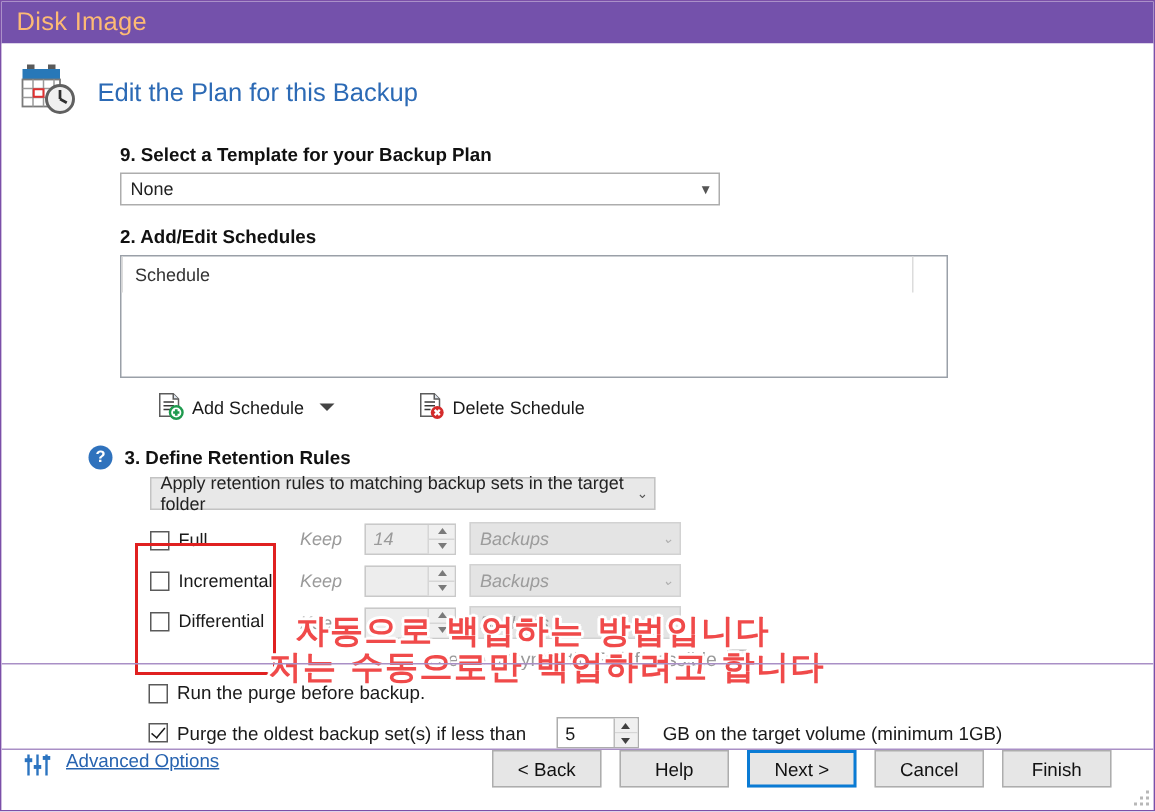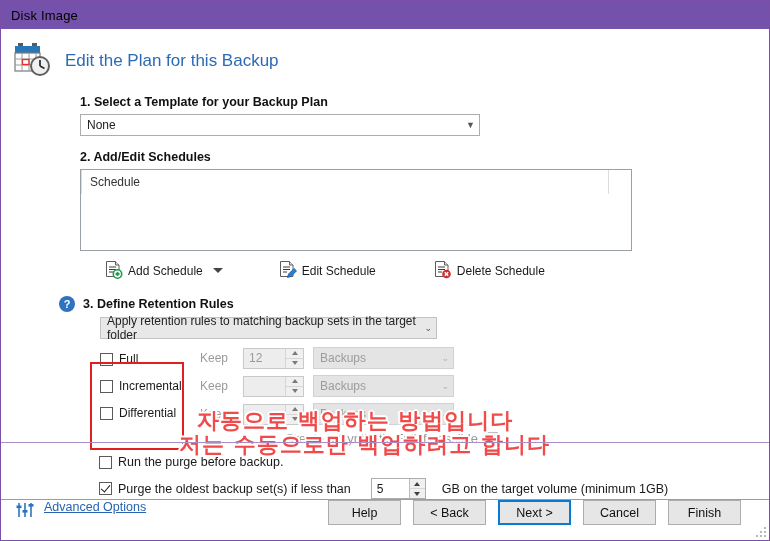--- a/index.html
+++ b/index.html
@@ -24,22 +24,22 @@
   
   .titlebar {
     height: 28px;
     background: #7451ab;
     display: flex;
     align-items: center;
     padding: 0 10px;
     box-sizing: border-box;
   }
   .titlebar-text {
-    color: #000000;
-    font-size: 13px;
+    color: #fdba74;
+    font-size: 17px;
     letter-spacing: 0.2px;
   }
 
   
   .content {
     position: relative;
     padding: 0;
     height: 470px;
     box-sizing: border-box;
     background: #fff;
@@ -388,21 +388,21 @@
           <rect x="9.5" y="20.5" width="6.5" height="5" fill="none" stroke="#e03030" stroke-width="1.3"></rect>
           <circle cx="27" cy="27" r="9" fill="#f0f0f0" stroke="#606060" stroke-width="2"></circle>
           <line x1="27" y1="27" x2="27" y2="21" stroke="#303030" stroke-width="1.8"></line>
           <line x1="27" y1="27" x2="31.5" y2="29.5" stroke="#303030" stroke-width="1.8"></line>
         </svg>
       </span>
       <span class="page-title">Edit the Plan for this Backup</span>
     </div>
 
     <div style="margin-top:12px;">
-      <div class="section-label row-indent">1. Select a Template for your Backup Plan</div>
+      <div class="section-label row-indent">9. Select a Template for your Backup Plan</div>
       <div class="combo row-indent" style="width:400px;margin-top:5px;">
         <span>None</span>
         <span class="caret">▼</span>
       </div>
     </div>
 
     <div style="margin-top:14px;">
       <div class="section-label row-indent">2. Add/Edit Schedules</div>
       <div class="listbox row-indent" style="width:552px;margin-top:5px;">
         <div class="listbox-head">
@@ -422,33 +422,20 @@
               <line x1="6" y1="13" x2="11" y2="13" stroke="#3a3a3a" stroke-width="1"></line>
               <circle cx="14.5" cy="15" r="4.2" fill="#ffffff" stroke="#1f9a4e" stroke-width="1.6"></circle>
               <line x1="12.4" y1="15" x2="16.6" y2="15" stroke="#1f9a4e" stroke-width="1.8"></line>
               <line x1="14.5" y1="12.9" x2="14.5" y2="17.1" stroke="#1f9a4e" stroke-width="1.8"></line>
             </svg>
           </span>
           <span>Add Schedule</span>
         </div>
         <div class="dropdown-caret-small" style="margin-left:10px;"></div>
 
-        <div class="sched-btn sched-btn-gap-2">
-          <span>
-            <svg width="20" height="20" viewBox="0 0 20 20">
-              <path d="M3.5 2.5 h9 l3.5 3.5 v11.5 h-12.5 z" fill="#fff" stroke="#5c5c5c" stroke-width="1"></path>
-              <path d="M12.5 2.5 v3.5 h3.5" fill="#dfe6ef" stroke="#5c5c5c" stroke-width="1"></path>
-              <line x1="6" y1="8" x2="13" y2="8" stroke="#3a3a3a" stroke-width="1"></line>
-              <line x1="6" y1="10.5" x2="13" y2="10.5" stroke="#3a3a3a" stroke-width="1"></line>
-              <line x1="6" y1="13" x2="10" y2="13" stroke="#3a3a3a" stroke-width="1"></line>
-              <path d="M10.5 18.5 l1-3.4 l5.6-5.6 l2.4 2.4 l-5.6 5.6 z" fill="#2a7fd4" stroke="#17559b" stroke-width="0.8"></path>
-            </svg>
-          </span>
-          <span>Edit Schedule</span>
-        </div>
 
         <div class="sched-btn">
           <span>
             <svg width="20" height="20" viewBox="0 0 20 20">
               <path d="M3.5 2.5 h9 l3.5 3.5 v11.5 h-12.5 z" fill="#fff" stroke="#5c5c5c" stroke-width="1"></path>
               <path d="M12.5 2.5 v3.5 h3.5" fill="#dfe6ef" stroke="#5c5c5c" stroke-width="1"></path>
               <line x1="6" y1="8" x2="13" y2="8" stroke="#3a3a3a" stroke-width="1"></line>
               <line x1="6" y1="10.5" x2="13" y2="10.5" stroke="#3a3a3a" stroke-width="1"></line>
               <line x1="6" y1="13" x2="10" y2="13" stroke="#3a3a3a" stroke-width="1"></line>
               <circle cx="14.5" cy="15" r="4.3" fill="#d42b2b"></circle>
@@ -481,25 +468,25 @@
           <label class="cbrow">
             <span class="checkbox"></span>
             <span>Incremental</span>
           </label>
           <label class="cbrow">
             <span class="checkbox"></span>
             <span>Differential</span>
           </label>
         </div>
 
-        <div style="display:flex; flex-direction:column; gap:6px; margin-left:16px;">
+        <div style="display:flex; flex-direction:column; gap:6px; margin-left:16px;font-style:italic;">
           <div class="keep-row">
             <span class="keep-label">Keep</span>
             <span class="spin">
-              <span class="val">12</span>
+              <span class="val">14</span>
               <span class="arrows">
                 <div>
                     <i class="tri-up"></i>
                   </div>
                 <div>
                     <i class="tri-dn"></i>
                   </div>
               </span>
             </span>
             <span class="combo disabled" style="width:141px;">
@@ -592,22 +579,22 @@
         <line x1="4" y1="3" x2="4" y2="17" stroke="#2c74c0" stroke-width="1.6"></line>
         <line x1="10" y1="3" x2="10" y2="17" stroke="#2c74c0" stroke-width="1.6"></line>
         <line x1="16" y1="3" x2="16" y2="17" stroke="#2c74c0" stroke-width="1.6"></line>
         <rect x="1.5" y="5.5" width="5" height="2.6" fill="#2c74c0"></rect>
         <rect x="7.5" y="10" width="5" height="2.6" fill="#2c74c0"></rect>
         <rect x="13.5" y="4" width="5" height="2.6" fill="#2c74c0"></rect>
       </svg>
     </span>
     <span class="adv-link">Advanced Options</span>
     <span class="footer-spacer"></span>
+    <div class="btn">&lt; Back</div>
     <div class="btn">Help</div>
-    <div class="btn">&lt; Back</div>
     <div class="btn primary">Next &gt;</div>
     <div class="btn">Cancel</div>
     <div class="btn">Finish</div>
     <div class="grip">
       <i style="left:8px; top:0;"></i>
       <i style="left:4px; top:4px;"></i>
         <i style="left:8px; top:4px;"></i>
       <i style="left:0px; top:8px;"></i>
         <i style="left:4px; top:8px;"></i>
         <i style="left:8px; top:8px;"></i>

